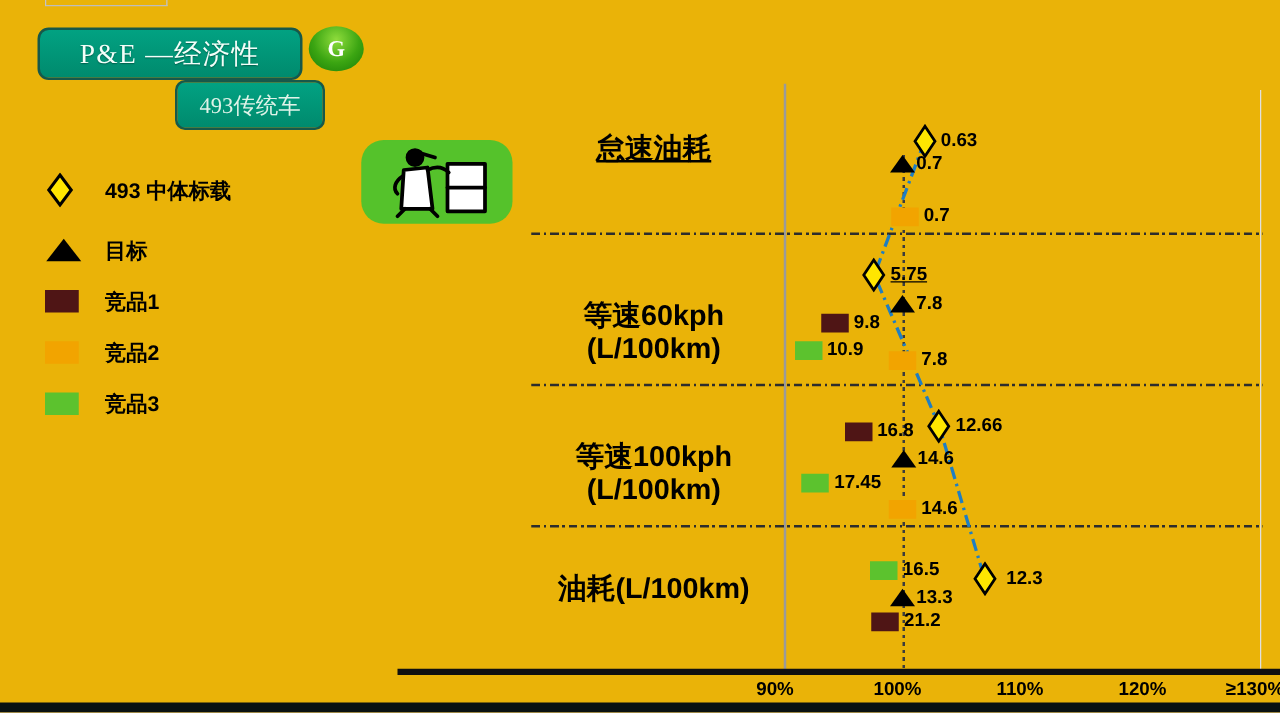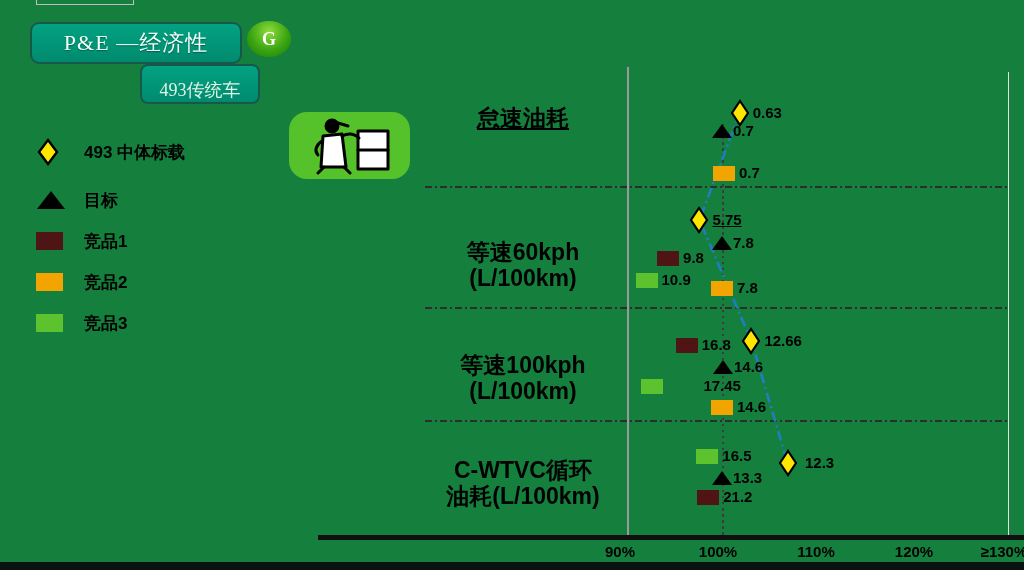--- a/index.html
+++ b/index.html
@@ -1,35 +1,35 @@
 <!DOCTYPE html>
 <html><head>
 <meta charset="utf-8">
 <style>
   html,body{margin:0;padding:0;background:#888;}
-  #stage{position:relative;width:1024px;height:570px;background:#15803d;overflow:hidden;
+  #stage{position:relative;width:1024px;height:570px;background:#eab308;overflow:hidden;
          font-family:"Liberation Sans","DejaVu Sans",sans-serif;}
 
   
   .top-artifact{position:absolute;left:36px;top:0;width:96px;height:4px;
     border-left:1px solid #c4c4c4;border-right:1px solid #c4c4c4;border-bottom:1px solid #bdbdbd;}
 
   
   .title-box{position:absolute;left:30px;top:22px;width:208px;height:38px;border-radius:9px;
     background:linear-gradient(#02a282,#008a6d);border:2px solid #17584a;
     display:flex;align-items:center;justify-content:center;
     color:#f2fff9;font-family:"Liberation Serif",serif;font-size:22px;letter-spacing:1px;
     text-shadow:0 1px 1px rgba(0,0,0,.35);}
   .g-badge{position:absolute;left:247px;top:21px;width:44px;height:36px;border-radius:50%;
     background:radial-gradient(circle at 50% 30%,#8fdc3c 0%,#3ba512 55%,#197d06 100%);
     display:flex;align-items:center;justify-content:center;color:#fff;
     font-family:"Liberation Serif",serif;font-size:18px;font-weight:bold;}
   .subtitle-box{position:absolute;left:140px;top:64px;width:116px;height:36px;border-radius:8px;
     background:linear-gradient(#02a282,#008a6d);border:2px solid #17584a;
-    display:flex;align-items:flex-end;justify-content:center;color:#dff3e8;
+    display:flex;align-items:center;justify-content:center;color:#dff3e8;
     font-family:"Liberation Serif",serif;font-size:18px;}
 
   
   .legend-item{position:absolute;left:36px;height:30px;display:flex;align-items:center;}
   .legend-label{position:absolute;left:48px;font-size:17px;font-weight:bold;color:#000;white-space:nowrap;}
   .sq{width:27px;height:18px;}
   .lg-marker{position:absolute;left:0;}
 
   
   .icon-box{position:absolute;left:289px;top:112px;width:121px;height:67px;border-radius:18px;
@@ -118,21 +118,20 @@
   </div>
   <div class="cat" style="top:239px;">
     <div>等速60kph</div>
     <div>(L/100km)</div>
   </div>
   <div class="cat" style="top:352px;">
     <div>等速100kph</div>
     <div>(L/100km)</div>
   </div>
   <div class="cat" style="top:457px;">
-    <div>C-WTVC循环</div>
     <div>油耗(L/100km)</div>
   </div>
 
   <div class="vline-90"></div>
   <div class="vline-100"></div>
   <div class="vline-130"></div>
   <div class="sep" style="top:186px;"></div>
   <div class="sep" style="top:307px;"></div>
   <div class="sep" style="top:420px;"></div>
 
@@ -175,21 +174,21 @@
       <span class="pt-label" style="left: 701.72px; top: 336px;">16.8</span>
       <svg width="22" height="28" class="marker" style="left: 740.4px; top: 327px;">
         <polygon points="11,2 19,14 11,26 3,14" fill="#FFE600" stroke="#000" stroke-width="2.2"></polygon>
       </svg>
       <span class="pt-label" style="left: 764.4px; top: 332px;">12.66</span>
       <svg width="22" height="16" class="marker" style="left: 711.98px; top: 359px;">
         <polygon points="11,1 21,15 1,15" fill="#000000"></polygon>
       </svg>
       <span class="pt-label" style="left: 733.98px; top: 358px;">14.6</span>
       <div class="square marker" style="background: rgb(92, 194, 46); width: 22px; height: 15px; left: 641.42px; top: 378.5px;"></div>
-      <span class="pt-label" style="left: 667.42px; top: 377px; margin-left: 36px;">17.45</span>
+      <span class="pt-label" style="left: 667.42px; top: 377px;">17.45</span>
       <div class="square marker" style="background: rgb(242, 164, 0); width: 22px; height: 15px; left: 711px; top: 399.5px;"></div>
       <span class="pt-label" style="left: 737px; top: 398px;">14.6</span>
       <div class="square marker" style="background: rgb(92, 194, 46); width: 22px; height: 15px; left: 696.3px; top: 448.5px;"></div>
       <span class="pt-label" style="left: 722.3px; top: 447px;">16.5</span>
       <svg width="22" height="28" class="marker" style="left: 776.66px; top: 449px;">
         <polygon points="11,2 19,14 11,26 3,14" fill="#FFE600" stroke="#000" stroke-width="2.2"></polygon>
       </svg>
       <span class="pt-label" style="left: 805px; top: 454px;">12.3</span>
       <svg width="22" height="16" class="marker" style="left: 711px; top: 470px;">
         <polygon points="11,1 21,15 1,15" fill="#000000"></polygon>

